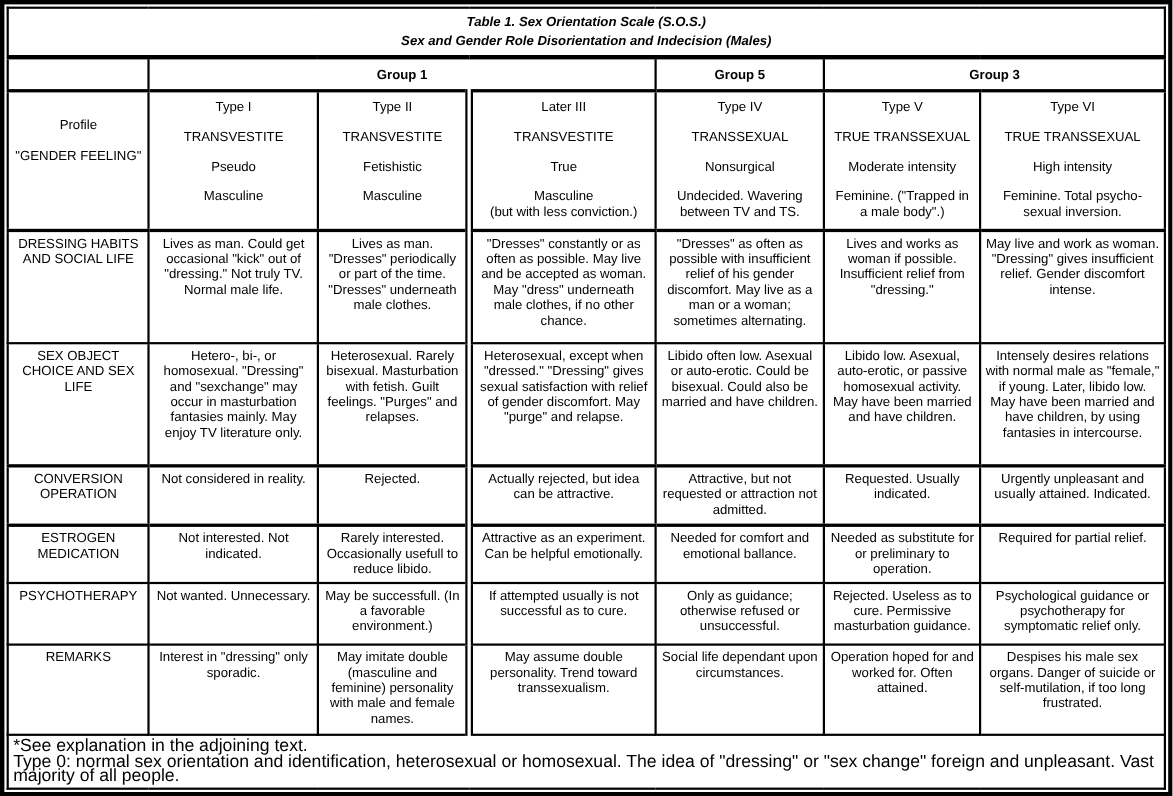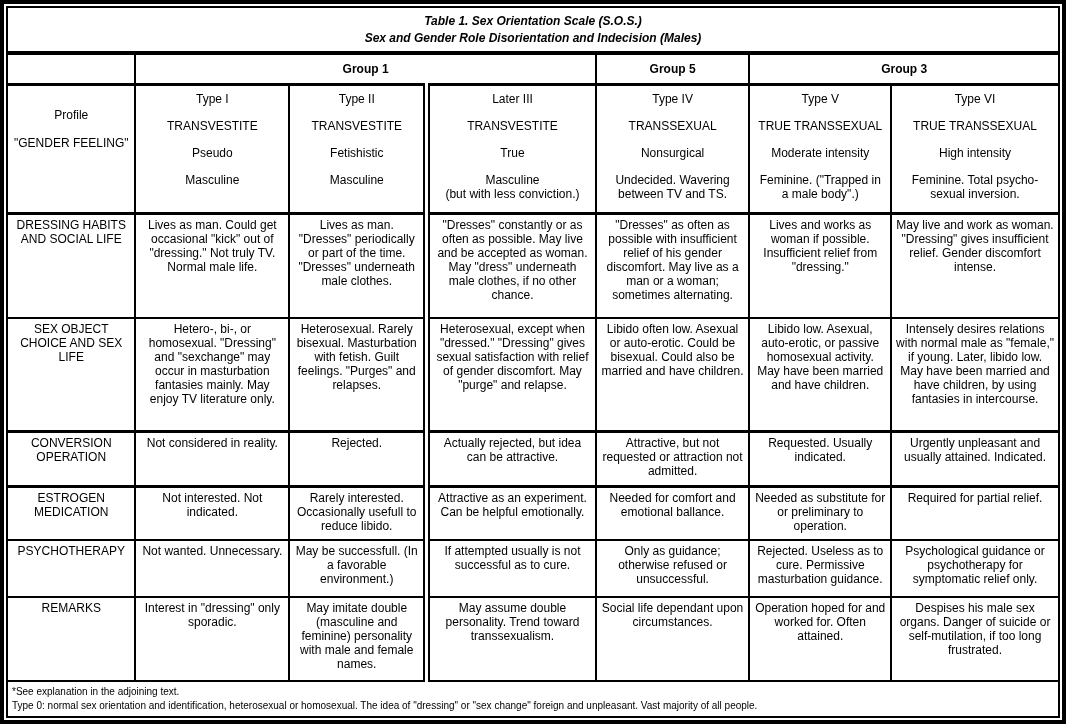--- a/index.html
+++ b/index.html
@@ -38,21 +38,21 @@
   tr.r-sexobj td     { height:106px; border-top:2px solid #000; }
   tr.r-kinsey td     { height:24px;  border-top:3px solid #000; vertical-align:middle; padding:1px 4px; }
   tr.r-conversion td { height:51px;  border-top:3px solid #000; }
   tr.r-estrogen td   { height:50px;  border-top:3px solid #000;margin-top:36px; }
   tr.r-psycho td     { height:53px;  border-top:2px solid #000; }
   tr.r-remarks td    { height:78px;  border-top:2px solid #14532d; }
   
   tr.footrow td {
     height:34px; border-top:2px solid #000;
     text-align:left; vertical-align:middle;
-    font-size:10px; line-height:13.5px; padding:2px 4px;
+    font-size:16px; line-height:13.5px; padding:2px 4px;
   }
   
   td.dbl { border-left:7px double #000; }
 </style>
 </head>
 <body>
 
 <div class="frame">
 <table class="sos">
   <colgroup>

